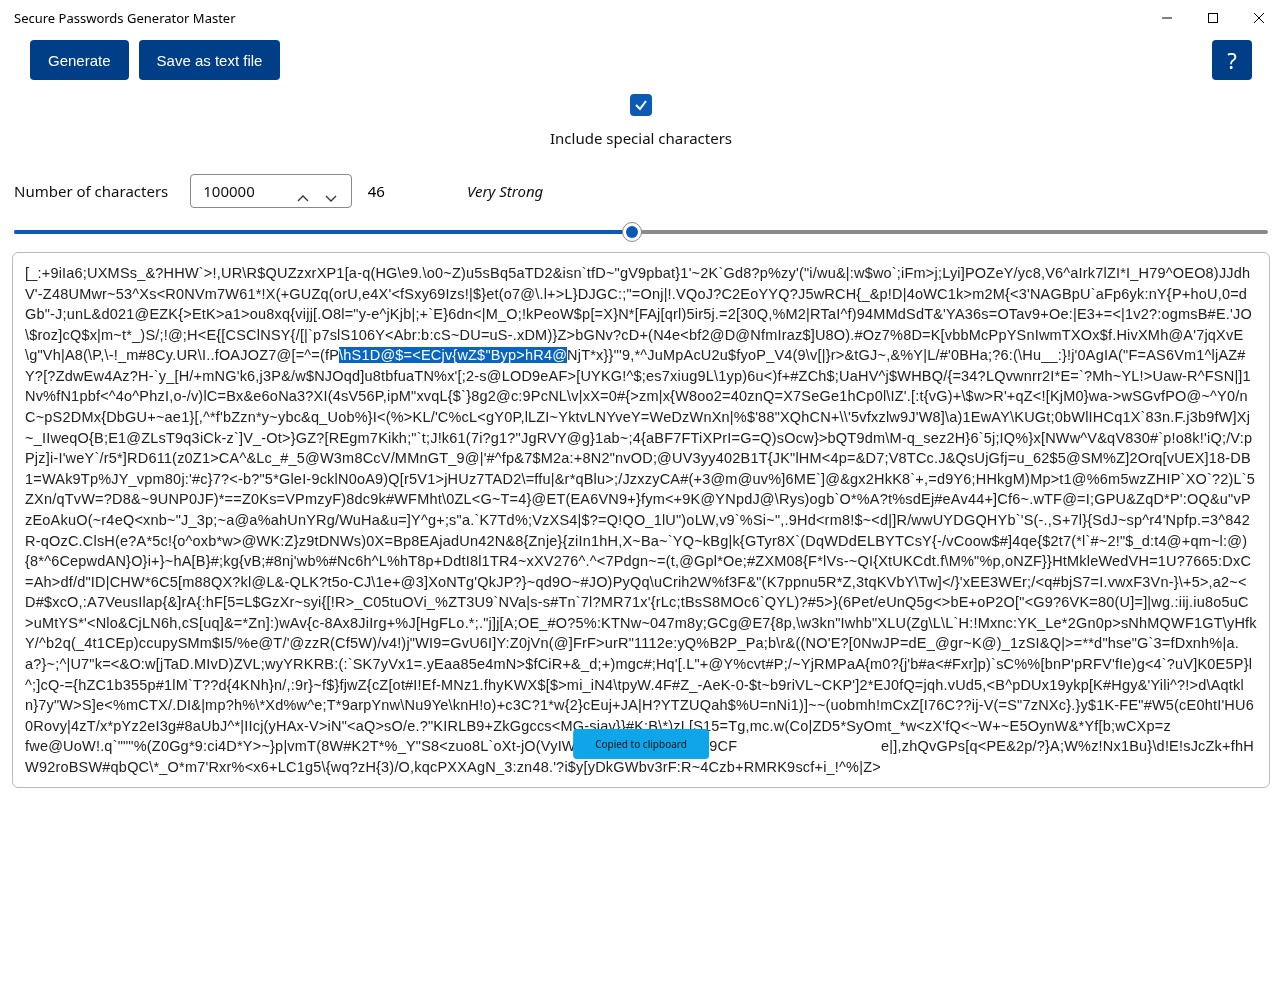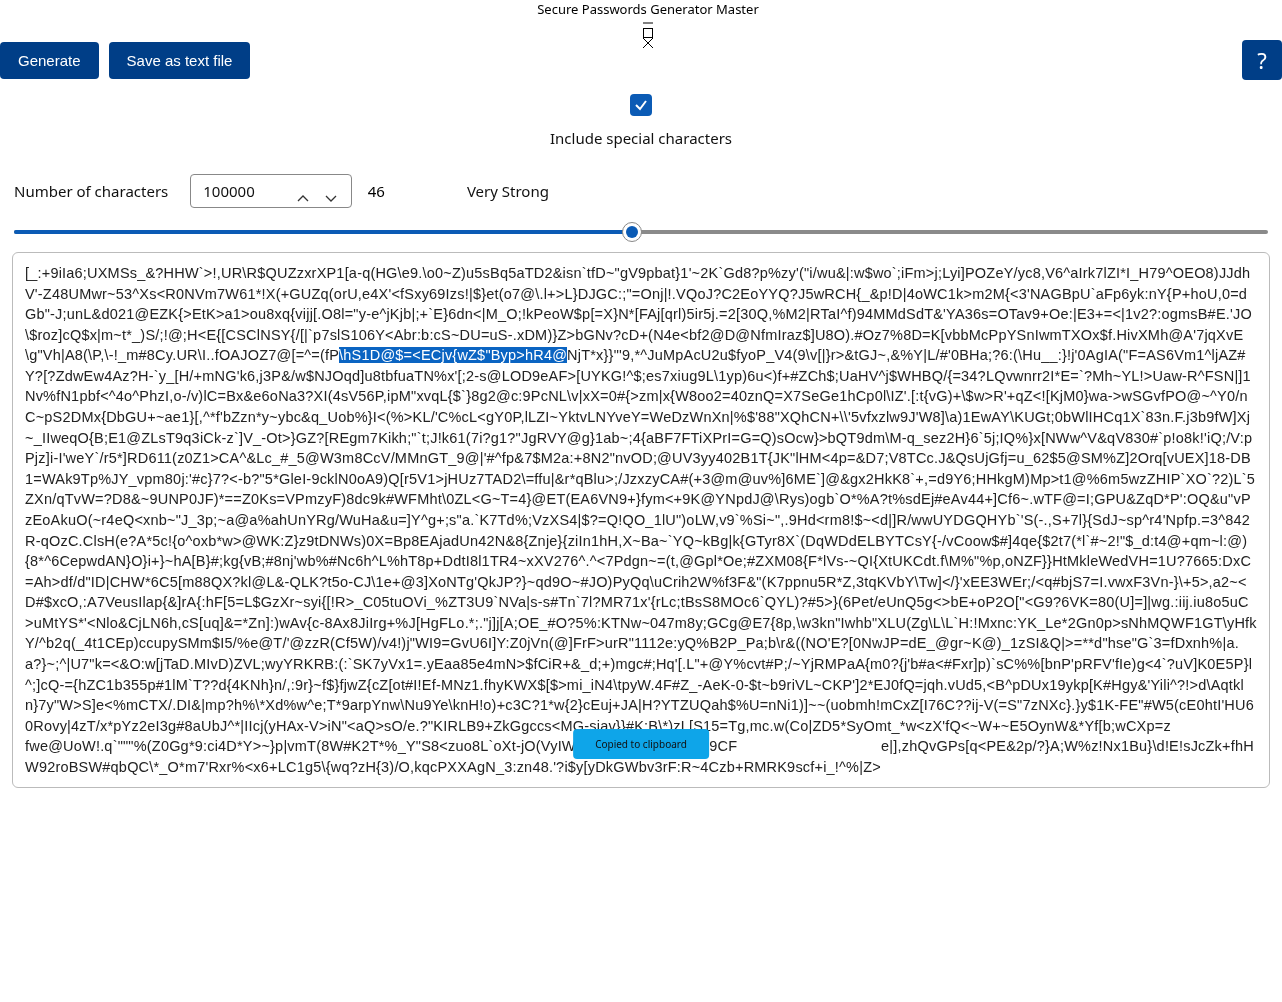--- a/index.html
+++ b/index.html
@@ -1,22 +1,22 @@
 <!DOCTYPE html>
 <html><head>
 <meta charset="utf-8">
 <style>
 * { box-sizing: border-box; margin: 0; padding: 0; }
 body { font-family: "Segoe UI", system-ui, sans-serif; background: #fff; overflow: hidden; height: 1002px; width: 1282px; }
-.titlebar { height: 36px; display: flex; align-items: center; padding-left: 14px; font-size: 13px; color: #000; flex-direction: column; }
+.titlebar { height: 36px; display: flex; align-items: center; padding-left: 14px; font-size: 13px; color: #000; }
 .titlebar .spacer { flex: 1; }
 .winbtn { width: 46px; height: 32px; display: flex; align-items: center; justify-content: center; }
 .winbtn svg { display: block; }
 
-.toolbar { display: flex; align-items: center; padding: 4px 0 8px; gap: 10px; }
+.toolbar { display: flex; padding: 4px 30px 8px; gap: 10px; }
 .btn-primary { background: #003e87; color: #fff; border: none; border-radius: 4px; padding: 10px 18px; font-size: 15px; cursor: pointer; }
 .toolbar .spacer { flex: 1; }
 .helpbtn { background: #003e87; color: #fff; width: 40px; height: 40px; border-radius: 4px; display: flex; align-items: center; justify-content: center; font-size: 22px; cursor: pointer; }
 
 .optrow { display: flex; align-items: center; padding: 6px 14px; gap: 12px; flex-direction: column; }
 .chk { width: 22px; height: 22px; border-radius: 4px; background: #0b5bb5; display: flex; align-items: center; justify-content: center; }
 .chk svg { display: block; }
 .optlabel { font-size: 15px; color: #111; }
 
 .numrow { display: flex; align-items: center; padding: 20px 14px 6px; gap: 22px; font-size: 15px; }
@@ -86,21 +86,21 @@
     <span class="arrows">
       <span class="arrow"><svg width="12" height="8">
             <path d="M1 6 L6 1 L11 6" stroke="#333" stroke-width="1.3" fill="none"></path>
           </svg></span>
       <span class="arrow"><svg width="12" height="8">
             <path d="M1 1 L6 6 L11 1" stroke="#333" stroke-width="1.3" fill="none"></path>
           </svg></span>
     </span>
   </div>
   <span class="stnum">46</span>
-  <span class="strength" style="margin-left:60px;">Very Strong</span>
+  <span class="strength" style="margin-left:60px;font-style:italic;">Very Strong</span>
 </div>
 
 <div class="slider-wrap">
   <div class="track">
     <div class="fill" id="slider-fill" style="width: 49.3%;"></div>
     <div class="thumb" id="slider-thumb" style="left: 49.3%;">
         <div class="inner"></div>
       </div>
   </div>
 </div>

